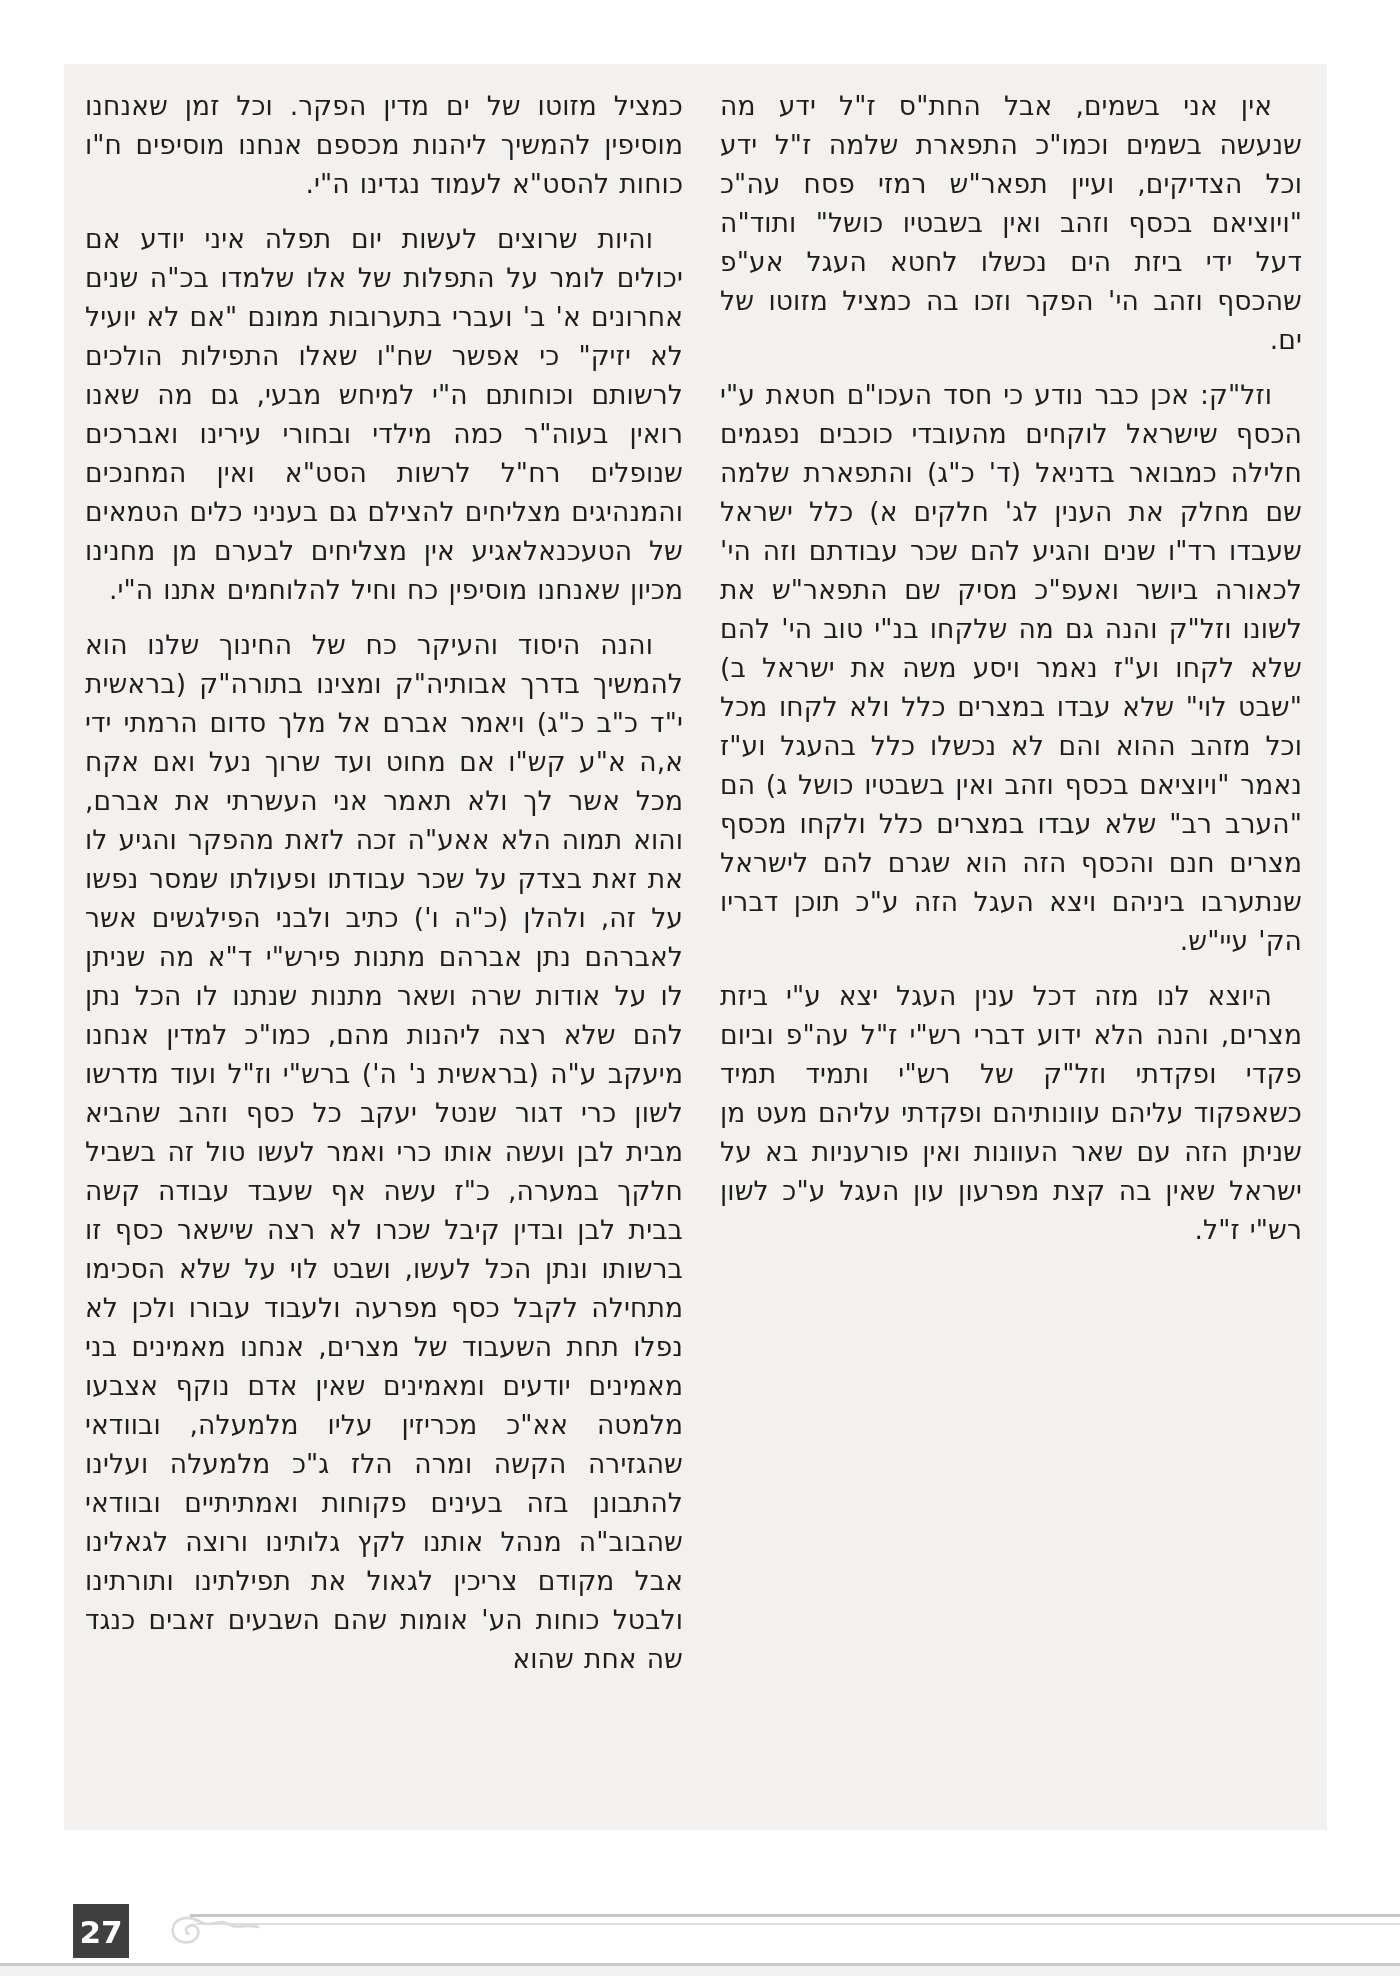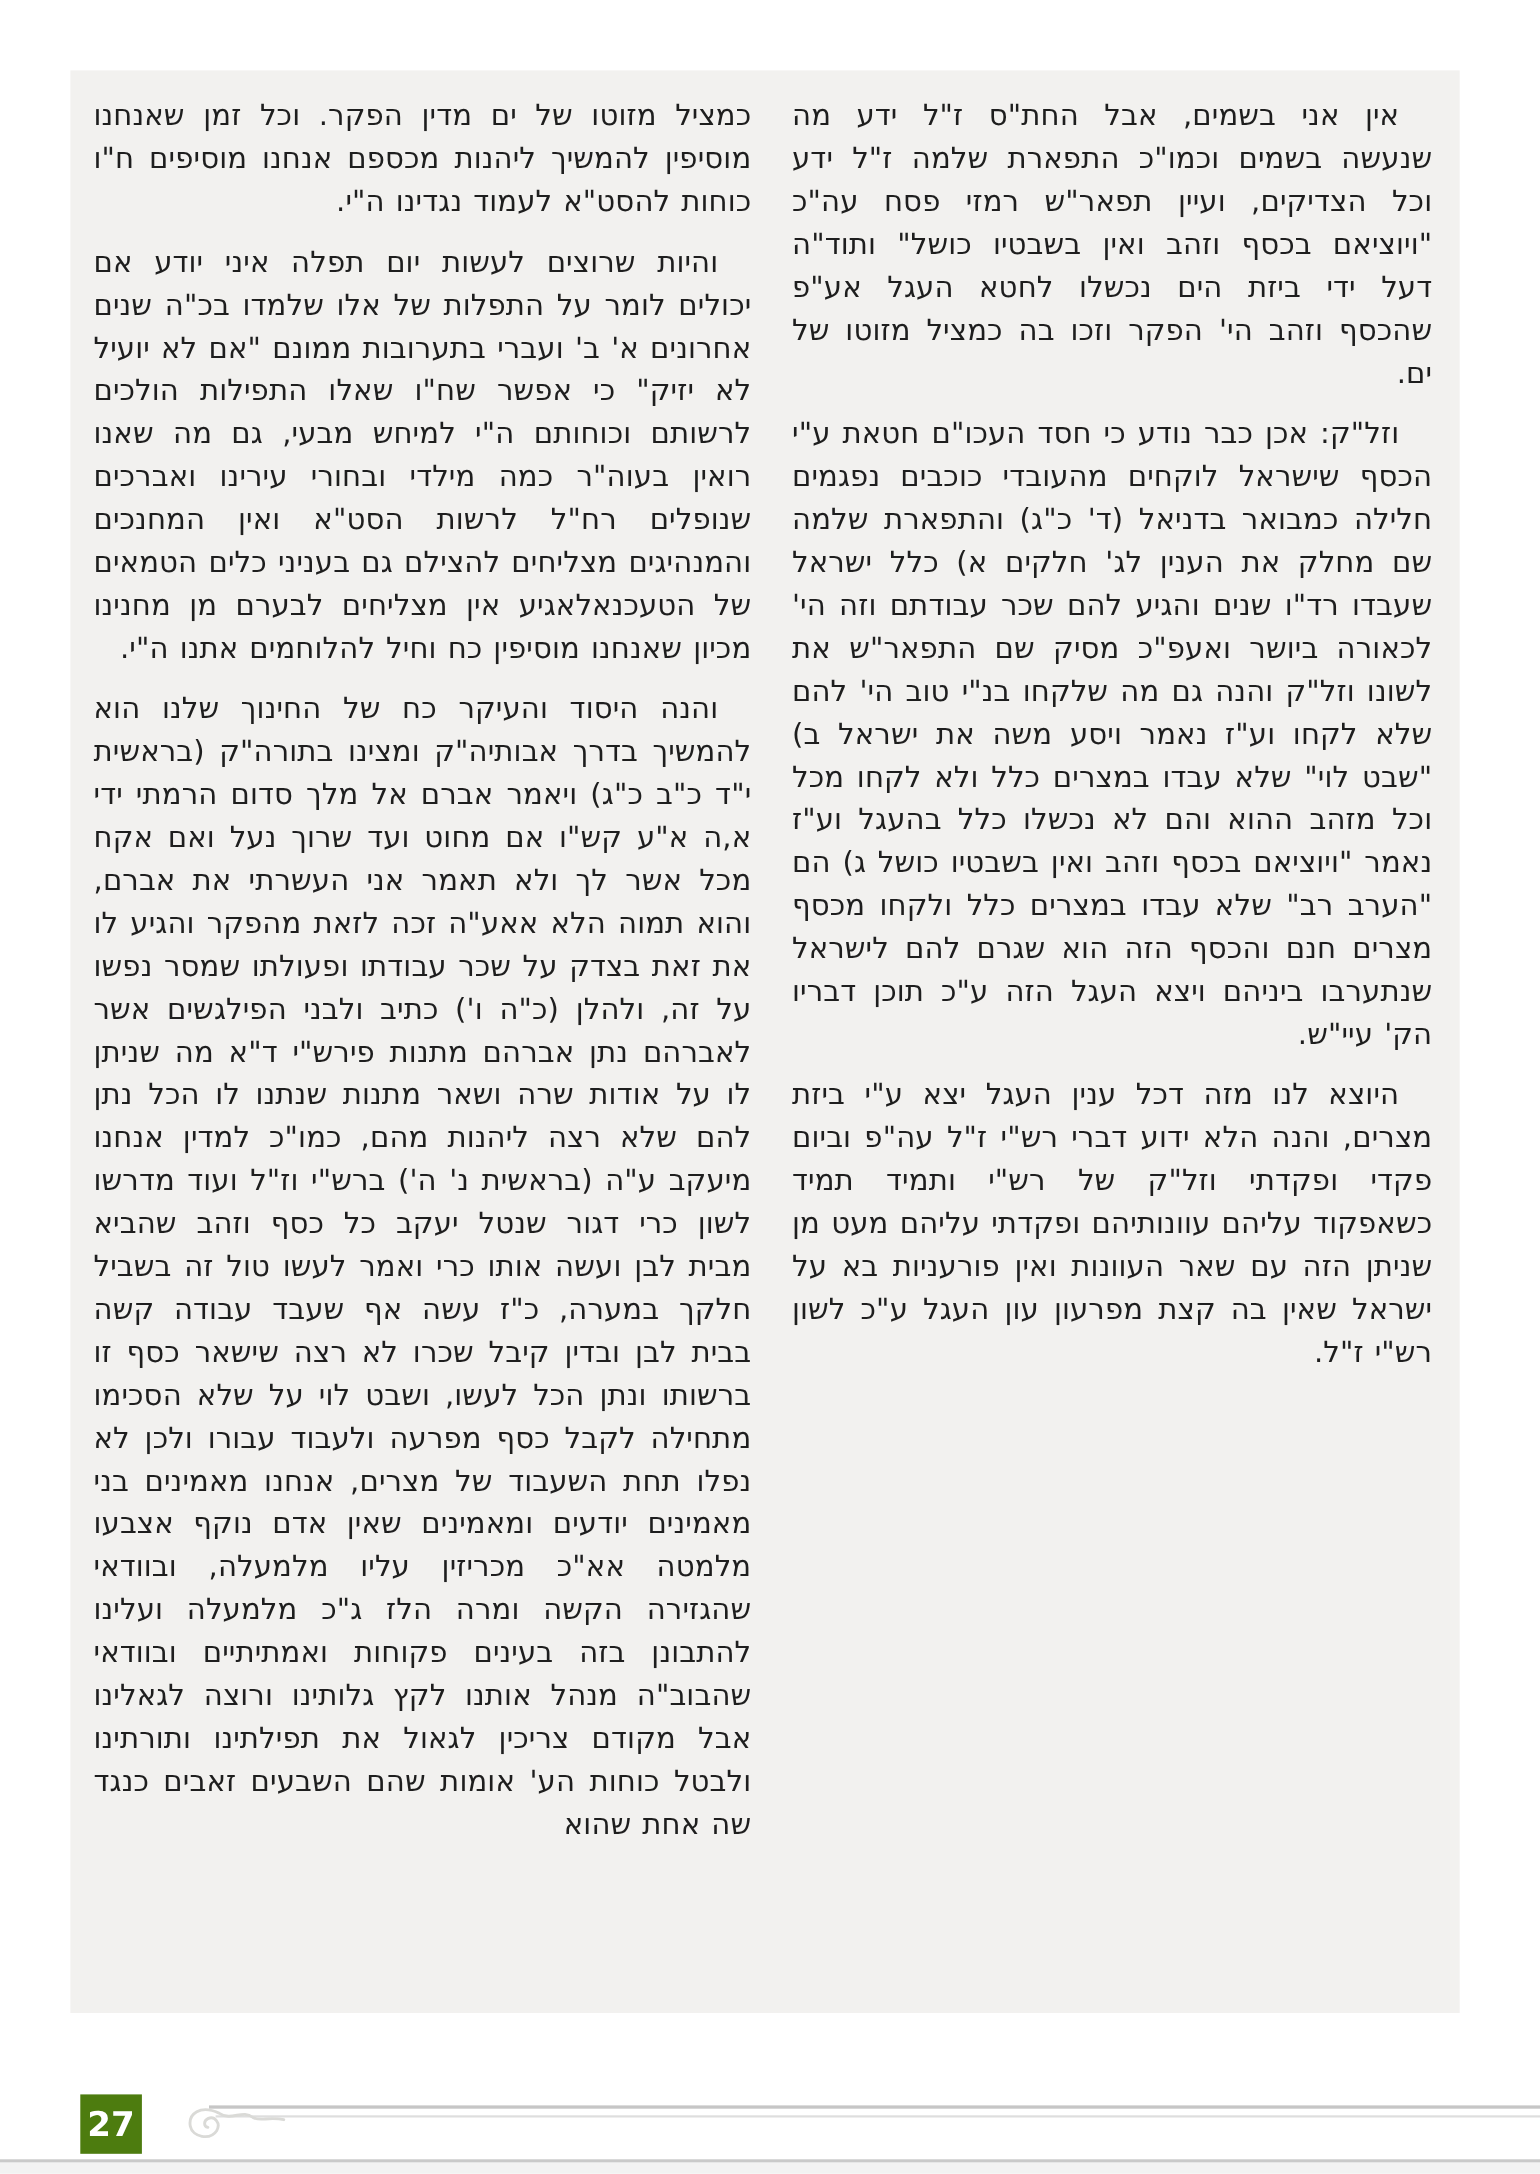--- a/index.html
+++ b/index.html
@@ -43,21 +43,21 @@
     color: #1e1e1e;
     word-spacing: 1.5px;
     letter-spacing: 0.1px;
   }
   .para.indent { text-indent: 30px; }
 
   .pagenum {
     position: absolute;
     left: 73px; top: 1904px;
     width: 56px; height: 54px;
-    background: #4d7c0f;
+    background: #404040;
     color: #ffffff;
     font-size: 31px;
     font-weight: bold;
     display: flex;
     align-items: center;
     justify-content: center;
     padding-top: 2px;
     box-sizing: border-box;
   }
 

